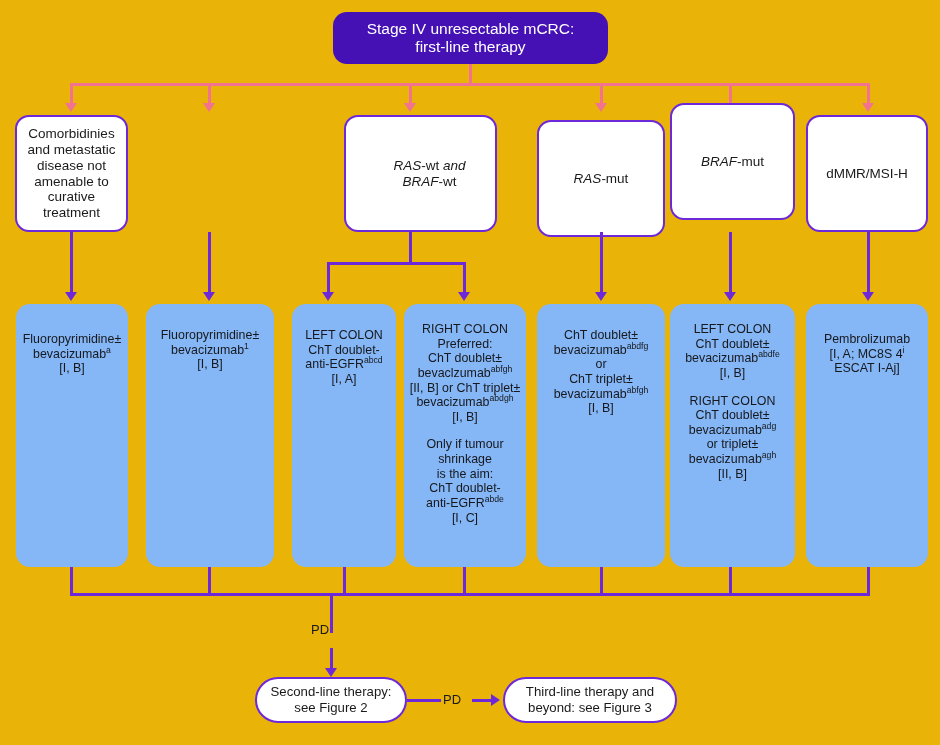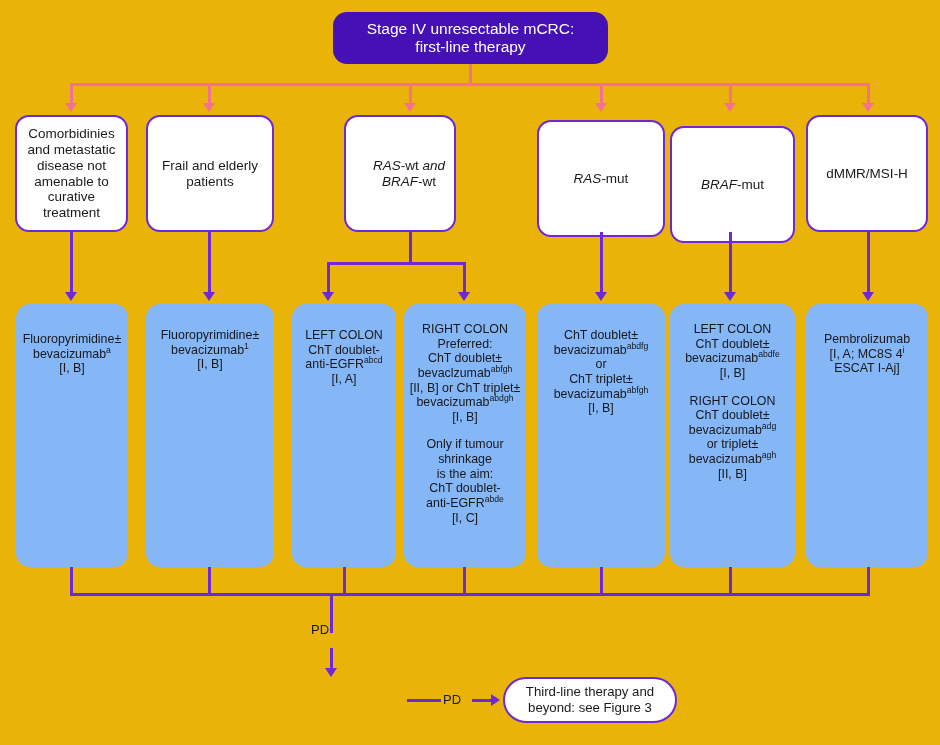--- a/index.html
+++ b/index.html
@@ -133,47 +133,41 @@
     <div class="txt">
       <div>Comorbidinies</div>
       <div>and metastatic</div>
       <div>disease not</div>
       <div>amenable to</div>
       <div>curative</div>
       <div>treatment</div>
     </div>
   </div>
 
-  <div class="node white-node" style="left:146px; top:115px; width:128px; height:117px;">
-    <div class="txt">
-      <div>Frail and elderly</div>
-      <div>patients</div>
-    </div>
-  </div>
-
-  <div class="node white-node" style="left:344px; top:115px; width:112px; height:117px;padding-left:18px;">
+
+  <div class="node white-node" style="left:344px; top:115px; width:153px; height:117px;padding-left:18px;">
     <div class="txt">
       <div>
         <span class="ital">RAS</span><span>-wt </span><span class="ital">and</span>
       </div>
       <div>
         <span class="ital">BRAF</span><span>-wt</span>
       </div>
     </div>
   </div>
 
   <div class="node white-node" style="left:537px; top:120px; width:128px; height:117px;">
     <div class="txt">
       <div>
         <span class="ital">RAS</span><span>-mut</span>
       </div>
     </div>
   </div>
 
-  <div class="node white-node" style="left:670px; top:126px; width:125px; height:117px;">
+  <div class="node white-node" style="left:670px; top:103px; width:125px; height:117px;">
     <div class="txt">
       <div>
         <span class="ital">BRAF</span><span>-mut</span>
       </div>
     </div>
   </div>
 
   <div class="node white-node" style="left:806px; top:115px; width:122px; height:117px;text-align:center;">
     <div class="txt">
       <div>dMMR/MSI-H</div>
@@ -305,20 +299,26 @@
   <div class="ln purp" style="left:729px; top:567px; width:2.5px; height:28px;"></div>
   <div class="ln purp" style="left:867px; top:567px; width:2.5px; height:28px;"></div>
 
   <div class="ln purp" style="left:70px; top:593px; width:800px; height:2.5px;"></div>
 
   <div class="ln purp" style="left:330px; top:593px; width:2.5px; height:40px;"></div>
   <div class="pd-label" style="left:311px; top:622px;">PD</div>
   <div class="ln purp" style="left:330px; top:648px; width:2.5px; height:22px;"></div>
   <div class="arrow-purp" style="left:325px; top:668px;"></div>
 
+  <div class="node pill-node" style="left:255px; top:677px; width:152px; height:46px;">
+    <div class="txt">
+      <div>Second-line therapy:</div>
+      <div>see Figure 2</div>
+    </div>
+  </div>
 
   <div class="ln purp" style="left:407px; top:699px; width:34px; height:2.5px;"></div>
   <div class="pd-label" style="left:443px; top:692px;">PD</div>
   <div class="ln purp" style="left:472px; top:699px; width:21px; height:2.5px;"></div>
   <div class="arrow-purp-right" style="left:491px; top:694px;"></div>
 
   <div class="node pill-node" style="left:503px; top:677px; width:174px; height:46px;">
     <div class="txt">
       <div>Third-line therapy and</div>
       <div>beyond: see Figure 3</div>

